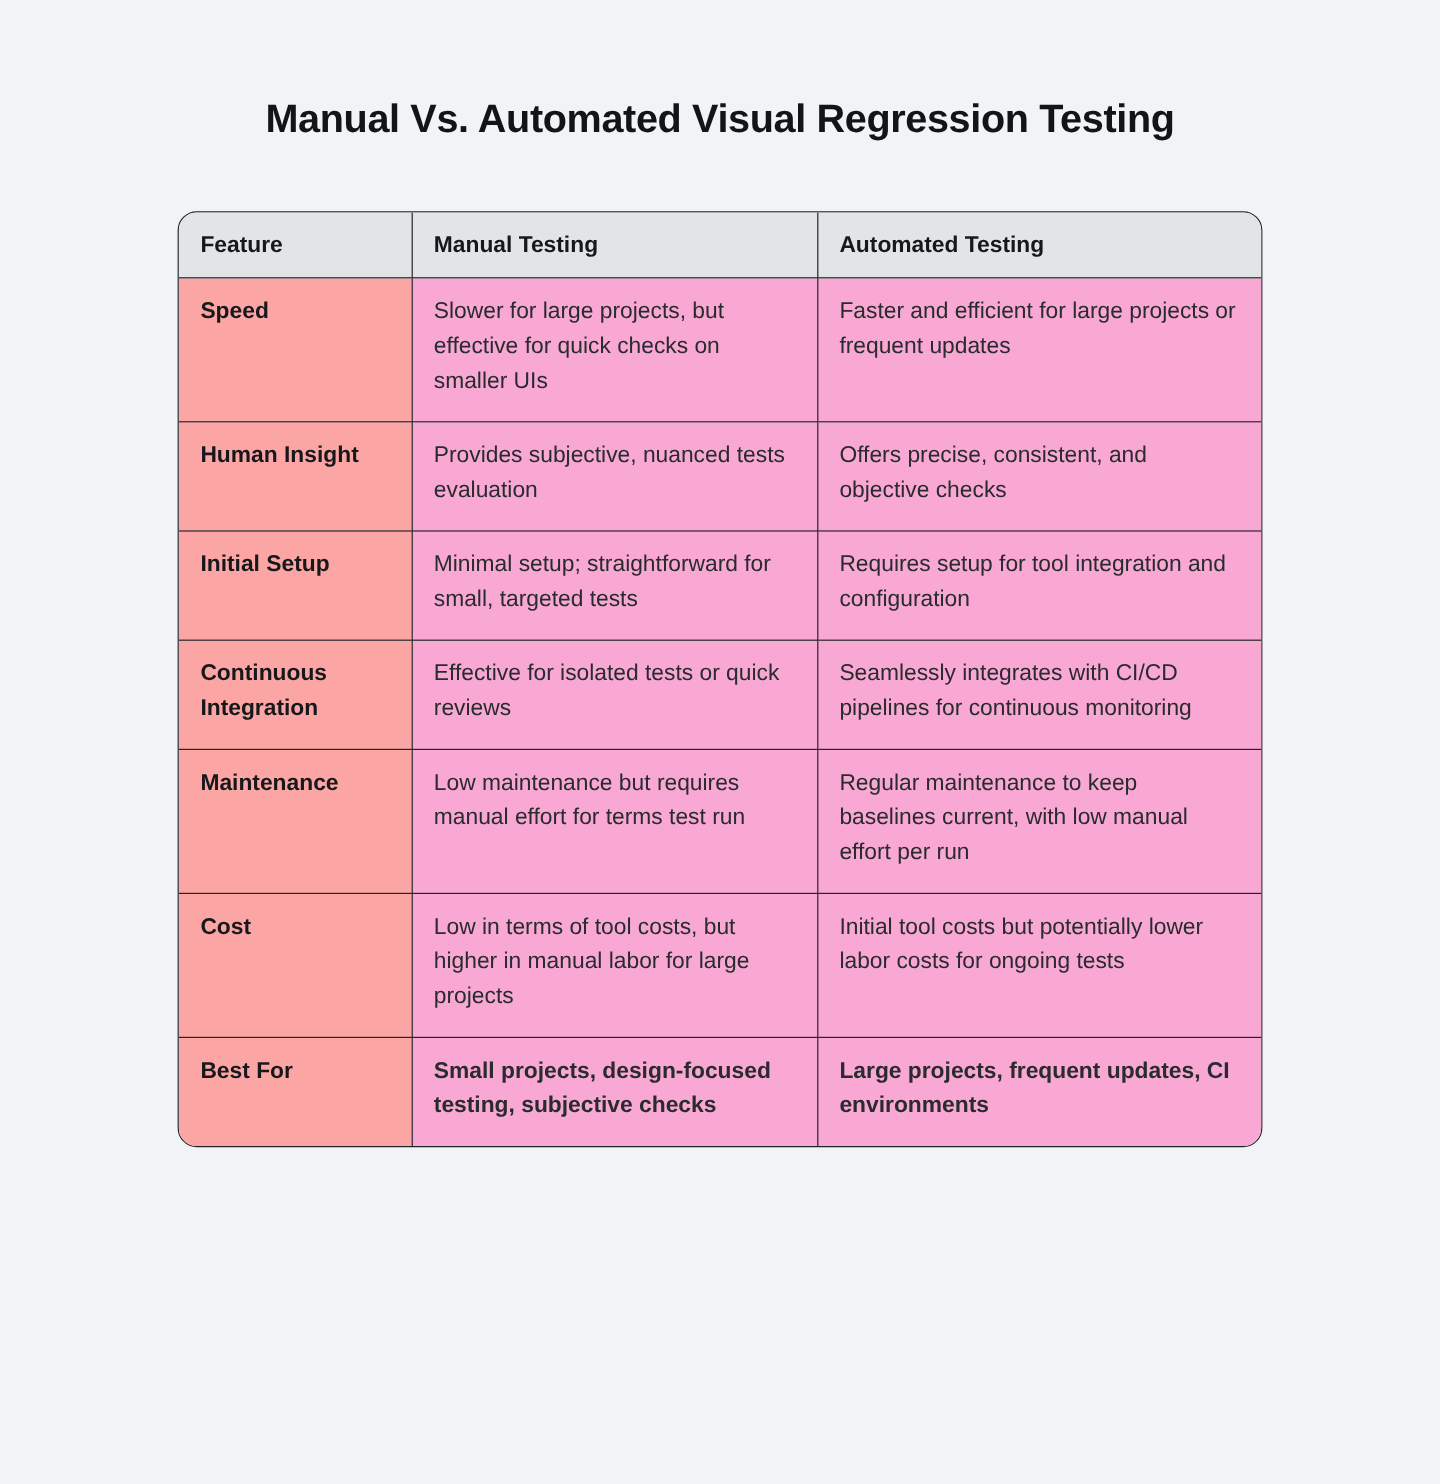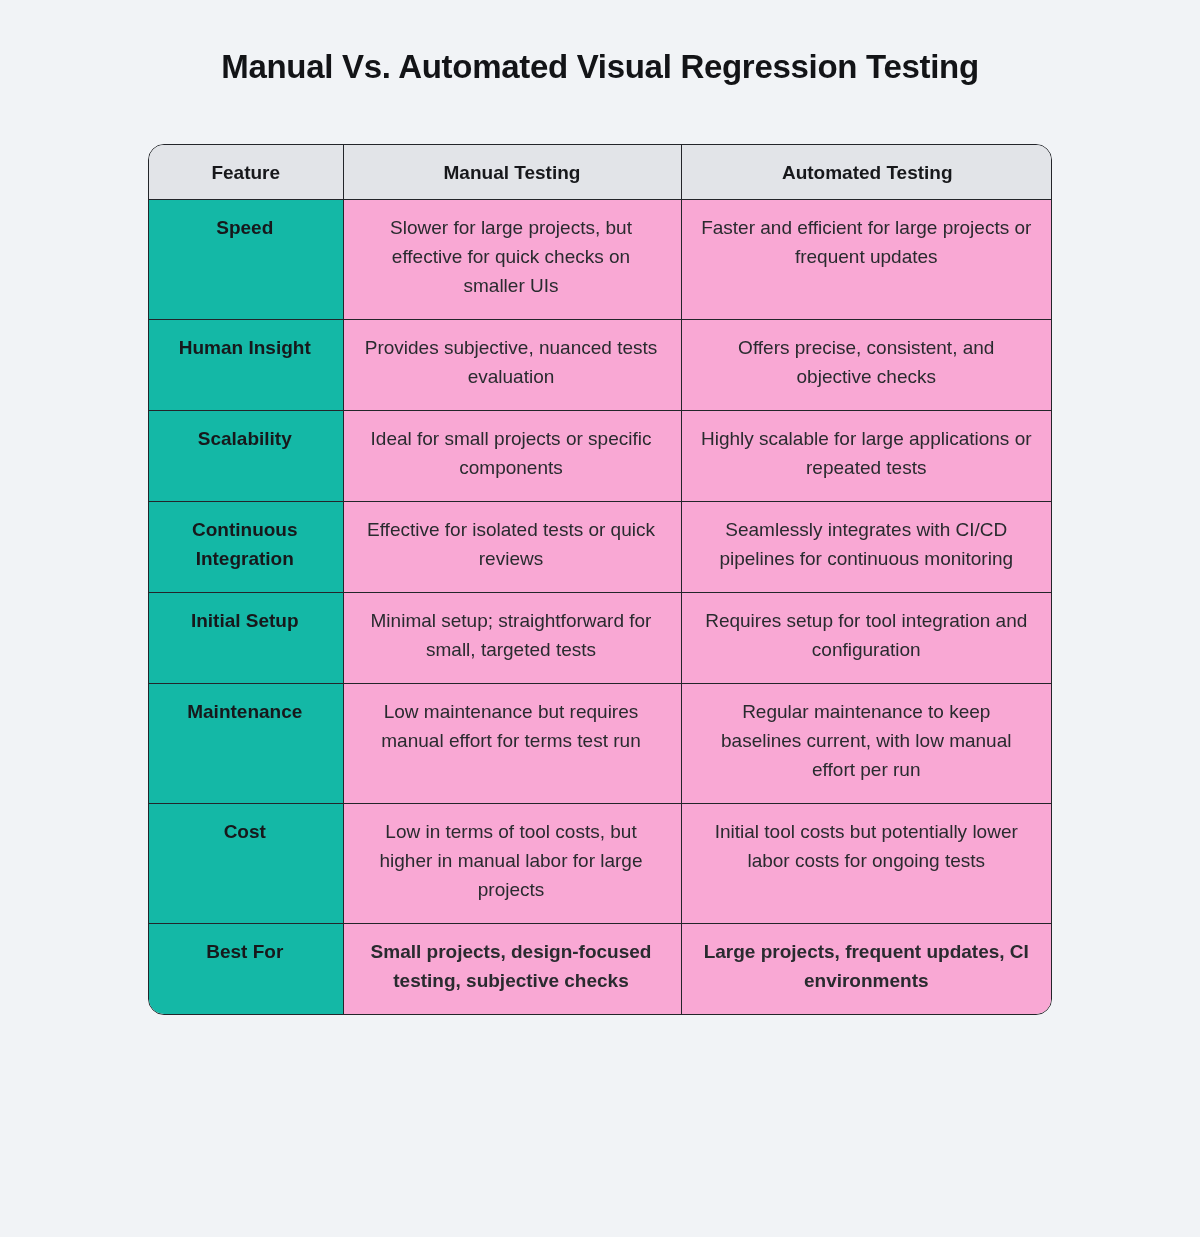--- a/index.html
+++ b/index.html
@@ -8,21 +8,21 @@
     width: 1200px;
     height: 1237px;
     background: #f1f3f6;
     font-family: "Liberation Sans", "DejaVu Sans", sans-serif;
     -webkit-font-smoothing: antialiased;
   }
 
   .page {
     width: 1200px;
     height: 1042px;
-    padding-top: 48px;
+    padding-top: 80px;
     overflow: hidden;
   }
 
   h1.page-title {
     text-align: center;
     font-size: 33px;
     font-weight: 700;
     letter-spacing: -0.3px;
     color: #131417;
     margin-bottom: 58px;
@@ -44,38 +44,38 @@
   }
 
   col.col-feature   { width: 194px; }
   col.col-manual    { width: 338px; }
   col.col-automated { width: 372px; }
 
   th, td {
     border-right: 1.5px solid #23252a;
     border-bottom: 1.5px solid #23252a;
     vertical-align: top;
-    text-align: center;
+    text-align: left;
     padding: 13px 20px 19px 18px;
     font-size: 19px;
     line-height: 29px;
   }
 
   tr > *:last-child { border-right: none; }
   tbody tr:last-child > * { border-bottom: none; font-weight: bold; }
 
   thead th {
     background: #e2e4e8;
     color: #17181b;
     font-weight: 700;
     padding: 13px 18px 12px 18px;
   }
 
   tbody th.feature-cell {
-    background: #14b8a6;
+    background: #fca5a5;
     color: #17181b;
     font-weight: 700;
   }
 
   tbody td {
     background: #f9a8d4;
     color: #292b2f;
     font-weight: 400;
   }
 </style>
@@ -107,33 +107,28 @@
           <th class="feature-cell">Speed</th>
           <td>Slower for large projects, but effective for quick checks on smaller UIs</td>
           <td>Faster and efficient for large projects or frequent updates</td>
         </tr>
         <tr>
           <th class="feature-cell">Human Insight</th>
           <td>Provides subjective, nuanced tests evaluation</td>
           <td>Offers precise, consistent, and objective checks</td>
         </tr>
         <tr>
-          <th class="feature-cell">Scalability</th>
-          <td>Ideal for small projects or specific components</td>
-          <td>Highly scalable for large applications or repeated tests</td>
+          <th class="feature-cell">Initial Setup</th>
+          <td>Minimal setup; straightforward for small, targeted tests</td>
+          <td>Requires setup for tool integration and configuration</td>
         </tr>
         <tr>
           <th class="feature-cell">Continuous Integration</th>
           <td>Effective for isolated tests or quick reviews</td>
           <td>Seamlessly integrates with CI/CD pipelines for continuous monitoring</td>
-        </tr>
-        <tr>
-          <th class="feature-cell">Initial Setup</th>
-          <td>Minimal setup; straightforward for small, targeted tests</td>
-          <td>Requires setup for tool integration and configuration</td>
         </tr>
         <tr>
           <th class="feature-cell">Maintenance</th>
           <td>Low maintenance but requires manual effort for terms test run</td>
           <td>Regular maintenance to keep baselines current, with low manual effort per run</td>
         </tr>
         <tr>
           <th class="feature-cell">Cost</th>
           <td>Low in terms of tool costs, but higher in manual labor for large projects</td>
           <td>Initial tool costs but potentially lower labor costs for ongoing tests</td>

